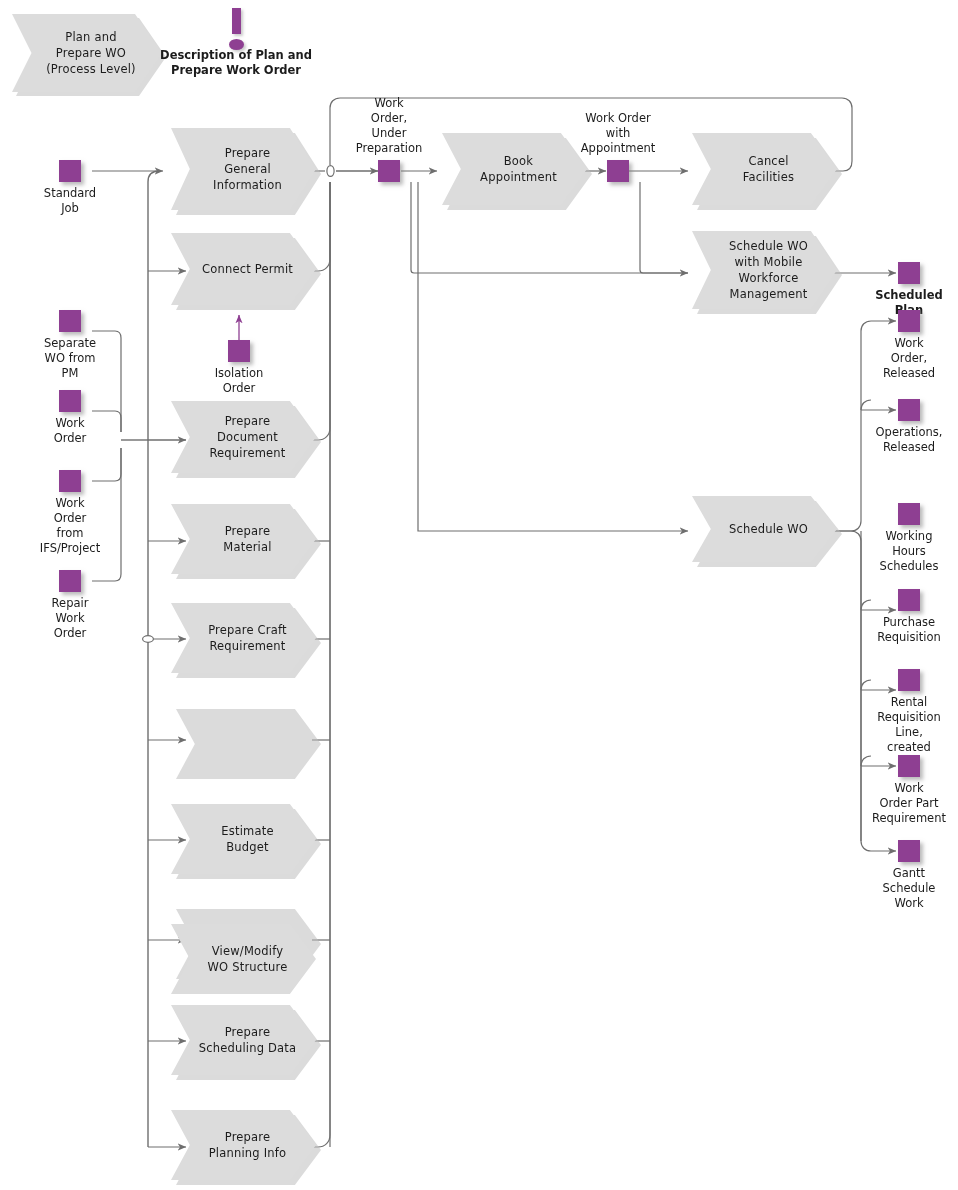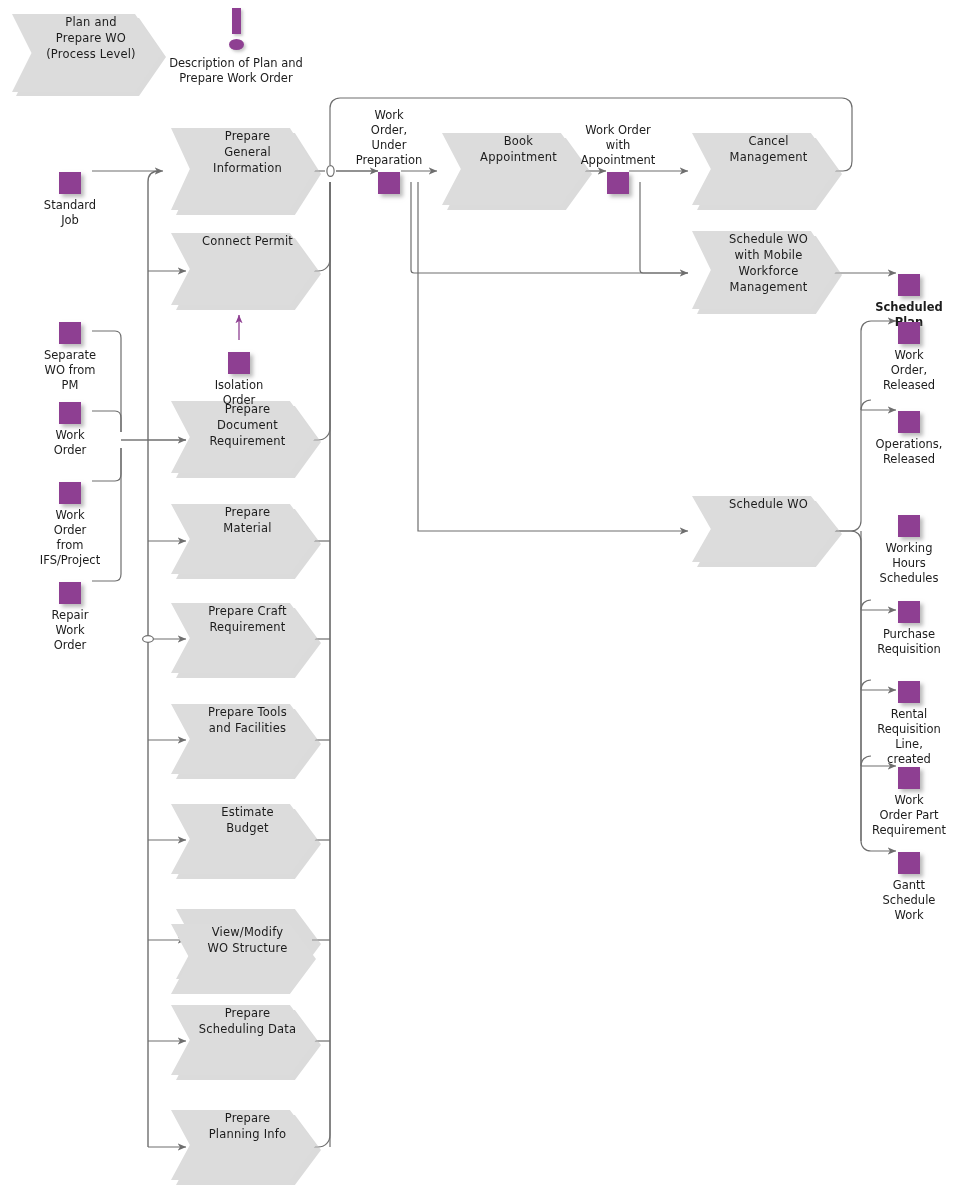--- a/index.html
+++ b/index.html
@@ -21,21 +21,21 @@
     position:absolute;
     left:0; top:0;
     width:958px; height:1190px;
     pointer-events:none;
   }
   
   .proc{
     position:absolute;
     box-sizing:border-box;
     display:flex;
-    align-items:flex-start;
+    align-items:center;
     justify-content:center;
     text-align:center;
     font-size:11.5px;
     line-height:16px;
     letter-spacing:.2px;
     color:#1c1c1c;
     background:#dcdcdc;
     -webkit-clip-path:polygon(0% 0%, 82% 0%, 100% 50%, 82% 100%, 0% 100%, 13% 50%);
     clip-path:polygon(0% 0%, 82% 0%, 100% 50%, 82% 100%, 0% 100%, 13% 50%);
     z-index:3;
@@ -50,21 +50,20 @@
     background:#bdbdbd;
     opacity:.55;
     -webkit-clip-path:polygon(0% 0%, 82% 0%, 100% 50%, 82% 100%, 0% 100%, 13% 50%);
     clip-path:polygon(0% 0%, 82% 0%, 100% 50%, 82% 100%, 0% 100%, 13% 50%);
     z-index:2;
   }
   
   .state{
     position:absolute;
     z-index:4;
-    margin-top:12px;
   }
   .state .sq{
     position:absolute;
     left:0; top:0;
     width:22px; height:22px;
     background:#8e3f92;
     box-shadow:3px 3px 4px rgba(130,130,130,.55);
   }
   .state .cap{
     position:absolute;
@@ -213,21 +212,21 @@
   <div class="proc" style="left:12px;top:14px;width:150px;height:78px;">
     <span class="lbl">Plan and
 Prepare WO
 (Process Level)</span>
   </div>
 
   <div class="excl" style="left:226px;top:8px;width:22px;height:44px;">
     <span class="bar"></span>
       <span class="dot"></span>
   </div>
-  <div class="note" style="left:156px;top:56px;width:160px;">Description of Plan and
+  <div class="note" style="left:156px;top:48px;width:160px;font-weight:bold;">Description of Plan and
 Prepare Work Order</div>
 
   <div class="state" style="left:59px;top:160px;width:22px;height:22px;">
     <span class="sq"></span>
     <span class="cap">Standard
 Job</span>
   </div>
 
   <div class="state" style="left:59px;top:310px;width:22px;height:22px;">
     <span class="sq"></span>
@@ -280,24 +279,20 @@
 Material</span>
   </div>
 
   <div class="proc-shadow" style="left:176px;top:608px;width:145px;height:70px;"></div>
   <div class="proc" style="left:171px;top:603px;width:145px;height:70px;">
     <span class="lbl">Prepare Craft
 Requirement</span>
   </div>
 
   <div class="proc-shadow" style="left:176px;top:709px;width:145px;height:70px;"></div>
-  <div class="proc" style="left:171px;top:704px;width:145px;height:70px;">
-    <span class="lbl">Prepare Tools
-and Facilities</span>
-  </div>
 
   <div class="proc-shadow" style="left:176px;top:809px;width:145px;height:70px;"></div>
   <div class="proc" style="left:171px;top:804px;width:145px;height:70px;">
     <span class="lbl">Estimate
 Budget</span>
   </div>
 
   <div class="proc-shadow" style="left:176px;top:909px;width:145px;height:70px;"></div>
   <div class="proc" style="left:171px;top:924px;width:145px;height:70px;">
     <span class="lbl">View/Modify
@@ -338,21 +333,21 @@
   <div class="state above" style="left:607px;top:160px;width:22px;height:22px;">
     <span class="sq"></span>
     <span class="cap">Work Order
 with
 Appointment</span>
   </div>
 
   <div class="proc-shadow" style="left:697px;top:138px;width:145px;height:72px;"></div>
   <div class="proc" style="left:692px;top:133px;width:145px;height:72px;">
     <span class="lbl">Cancel
-Management</span>
+Facilities</span>
   </div>
 
   <div class="proc-shadow" style="left:697px;top:236px;width:145px;height:78px;"></div>
   <div class="proc" style="left:692px;top:231px;width:145px;height:78px;">
     <span class="lbl">Schedule WO
 with Mobile
 Workforce
 Management</span>
   </div>
 

